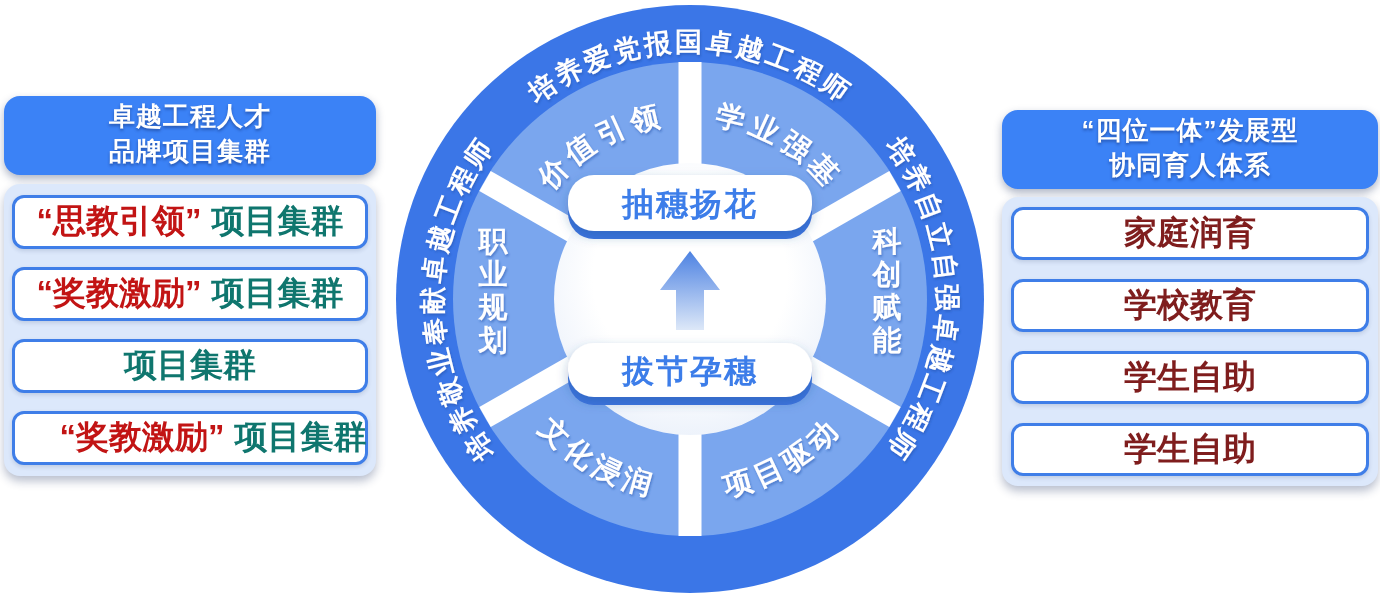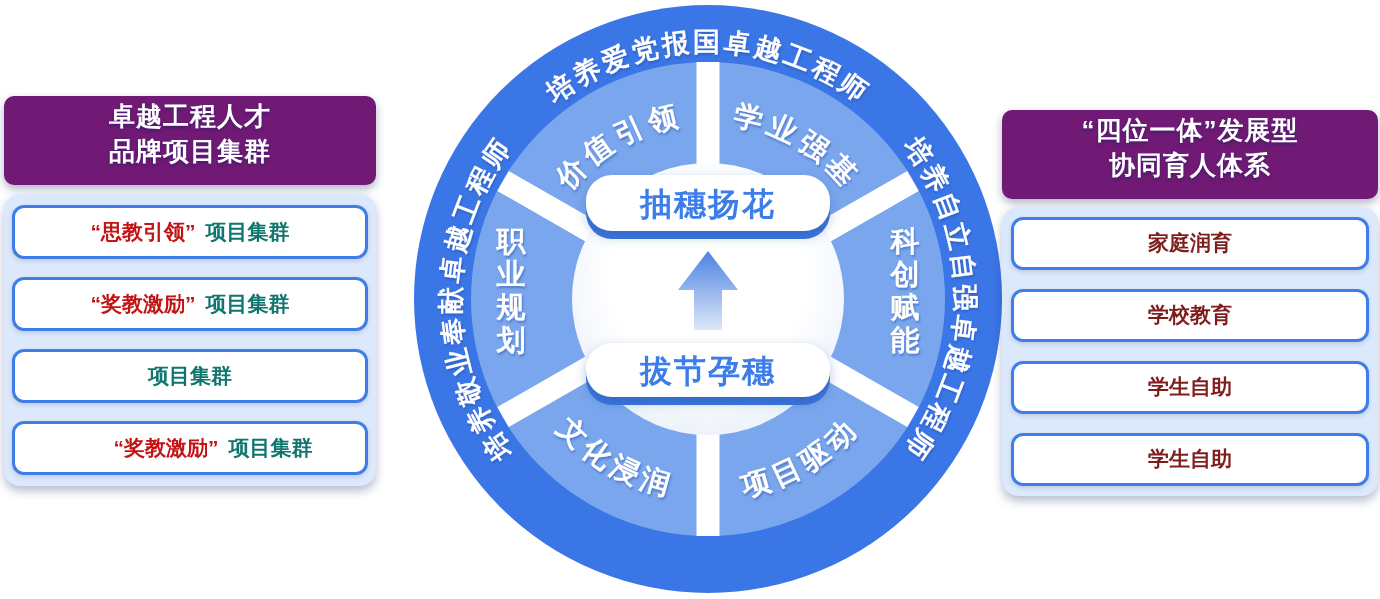--- a/index.html
+++ b/index.html
@@ -3,52 +3,52 @@
 <meta charset="utf-8">
 <style>
   * { margin:0; padding:0; box-sizing:border-box; }
   html,body { background:#ffffff; }
   body { font-family:"Liberation Sans","DejaVu Sans",sans-serif; }
   .stage{ position:relative; width:1380px; height:599px; overflow:hidden; background:#ffffff; }
 
   
   .panel{ position:absolute; }
   .panel-header{
-    background:#701a75; border-radius:10px; color:#ffffff;
+    background:#3b82f6; border-radius:16px; color:#ffffff;
     font-weight:800; font-size:26px; line-height:1.36; text-align:center;
-    padding:3px 0 15px 0; letter-spacing:1px;
+    padding:3px 0 5px 0; letter-spacing:1px;
     text-shadow:0 2px 3px rgba(10,30,90,.45);
     box-shadow:0 4px 8px rgba(20,40,90,.35);
   }
   .panel-body{
     background:#DCE8FB; border-radius:16px;
     box-shadow:0 5px 10px rgba(20,40,90,.30);
   }
   .left-panel{ left:4px; top:96px; width:372px; }
   .left-panel .panel-body{ margin-top:9px; padding:11px 8px; }
   .right-panel{ left:1002px; top:110px; width:376px; }
   .right-panel .panel-body{ margin-top:8px; padding:10px 9px; }
 
   .item-box{
     background:#ffffff; border:3px solid #3F7EE8; border-radius:12px;
     height:54px; display:flex; align-items:center; justify-content:center;
-    font-weight:800; font-size:21px; white-space:nowrap;
+    font-weight:800; font-size:33px; white-space:nowrap;
     box-shadow:0 2px 4px rgba(20,40,90,.15);
   }
   .left-panel .item-box{ margin-bottom:18px; }
   .left-panel .item-box:last-child{ margin-bottom:0;padding-left:46px; }
   .right-panel .item-box{ height:53px; margin-bottom:19px; }
   .right-panel .item-box:last-child{ margin-bottom:0; }
 
   .hl-red{ color:#C21414; margin-right:10px; }
   .txt-blue{ color:#0f766e; }
   .txt-red{ color:#7f1d1d; }
 
   
-  .wheel{ position:absolute; left:408px; top:-1px; width:600px; height:600px; }
+  .wheel{ position:absolute; left:390px; top:-1px; width:600px; height:600px; }
   .arc-text{ font-size:27px; font-weight:800; fill:#ffffff; letter-spacing:3px; }
   .seg-text{ font-size:29px; font-weight:800; fill:#ffffff; letter-spacing:5px; }
   .seg-text-v{ font-size:29px; font-weight:800; fill:#ffffff; }
   .pill-text{ font-size:32px; font-weight:800; fill:#3C7DE9; letter-spacing:2px; }
 </style>
 </head>
 <body>
 
 <div class="stage">
 

